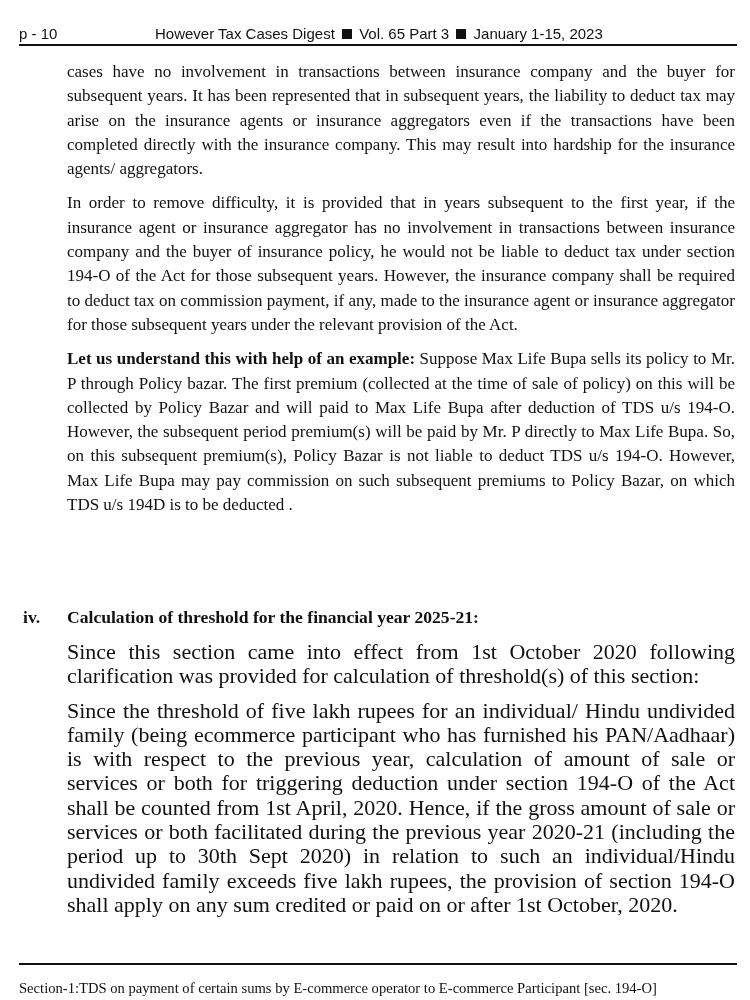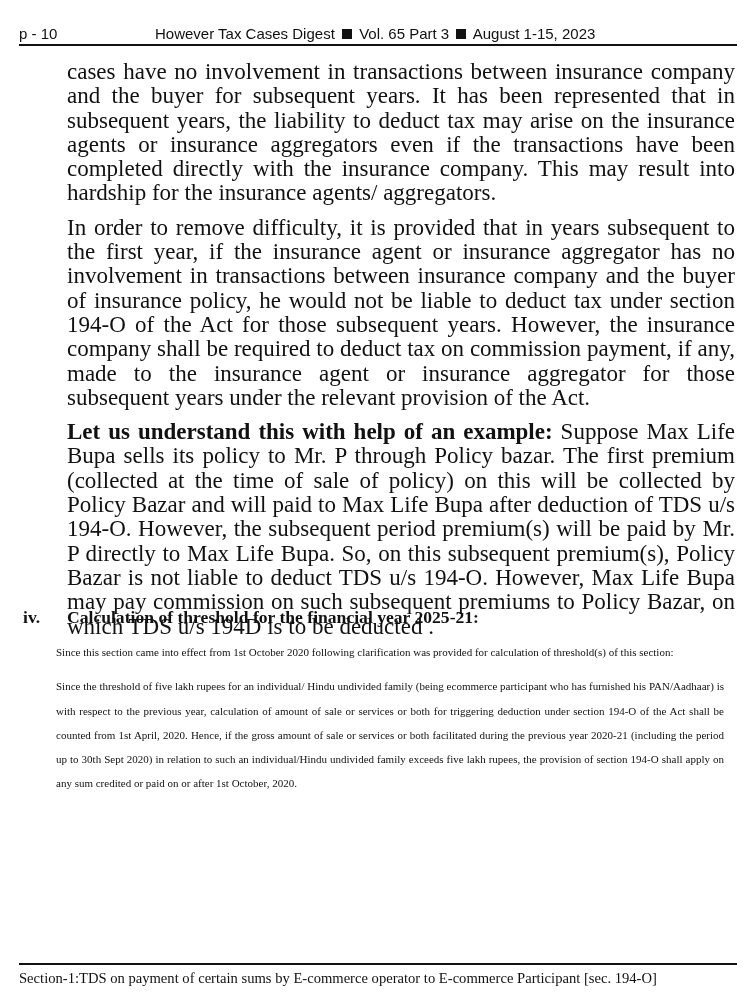--- a/index.html
+++ b/index.html
@@ -8,49 +8,49 @@
     position: absolute; left: 19px; top: 24px; width: 718px; height: 20px;
     font-family: "Liberation Sans", sans-serif; font-size: 15px; line-height: 20px;
     border-bottom: 2px solid #111;
     text-align: right;
   }
   .header .page-no { position: absolute; left: 0; top: 0; }
   .header .running-title { position: absolute; left: 136px; top: 0; white-space: nowrap; }
   .sq { display: inline-block; width: 10px; height: 10px; background: #111; margin: 0 3px; vertical-align: 0px; }
   .body-text {
     position: absolute; left: 67px; top: 60px; width: 668px;
-    font-family: "Liberation Serif", serif; font-size: 23px; line-height: 24.3px;
+    font-family: "Liberation Serif", serif; font-size: 17px; line-height: 24.3px;
     text-align: justify;
   }
   .body-text p { margin: 0 0 10px 0; }
   .body-text b { font-weight: bold; }
   .item-heading {
     position: absolute; left: 19px; top: 605px; width: 716px;
     font-family: "Liberation Serif", serif; font-size: 17.6px; line-height: 24px; font-weight: bold;
   }
   .item-heading .num { position: absolute; left: 4px; top: 0; }
   .item-heading .ttl { position: absolute; left: 48px; top: 0; white-space: nowrap; }
   .body-text2 {
-    position: absolute; left: 56px; top: 640px; width: 668px;
-    font-family: "Liberation Serif", serif; font-size: 11px; line-height: 24.3px;
+    position: absolute; left: 67px; top: 640px; width: 668px;
+    font-family: "Liberation Serif", serif; font-size: 22px; line-height: 24.3px;
     text-align: justify;
   }
   .body-text2 p { margin: 0 0 10px 0; }
   .footer {
     position: absolute; left: 19px; top: 963px; width: 718px;
-    border-top: 2px solid #111; padding-top: 4px;
+    border-top: 2px solid #111; padding-top: 14px;
     font-family: "Liberation Serif", serif; font-size: 14.6px; line-height: 18px; white-space: nowrap;
   }
 </style>
 </head>
 <body>
 
 <div class="header">
   <span class="page-no">p - 10</span>
-  <span class="running-title"><span>However Tax Cases Digest</span> <span class="sq"></span> <span>Vol. 65 Part 3</span> <span class="sq"></span> <span>August 1-15, 2023</span></span>
+  <span class="running-title"><span>However Tax Cases Digest</span> <span class="sq"></span> <span>Vol. 65 Part 3</span> <span class="sq"></span> <span>January 1-15, 2023</span></span>
 </div>
 
 <div class="body-text">
   <p>cases have no involvement in transactions between insurance company and the buyer for subsequent years. It has been represented that in subsequent years, the liability to deduct tax may arise on the insurance agents or insurance aggregators even if the transactions have been completed directly with the insurance company. This may result into hardship for the insurance agents/ aggregators.</p>
   <p>In order to remove difficulty, it is provided that in years subsequent to the first year, if the insurance agent or insurance aggregator has no involvement in transactions between insurance company and the buyer of insurance policy, he would not be liable to deduct tax under section 194-O of the Act for those subsequent years. However, the insurance company shall be required to deduct tax on commission payment, if any, made to the insurance agent or insurance aggregator for those subsequent years under the relevant provision of the Act.</p>
   <p><b>Let us understand this with help of an example:</b><span> Suppose Max Life Bupa sells its policy to Mr. P through Policy bazar. The first premium (collected at the time of sale of policy) on this will be collected by Policy Bazar and will paid to Max Life Bupa after deduction of TDS u/s 194-O. However, the subsequent period premium(s) will be paid by Mr. P directly to Max Life Bupa. So, on this subsequent premium(s), Policy Bazar is not liable to deduct TDS u/s 194-O. However, Max Life Bupa may pay commission on such subsequent premiums to Policy Bazar, on which TDS u/s 194D is to be deducted .</span></p>
 </div>
 
 <div class="item-heading">
   <span class="num">iv.</span>

